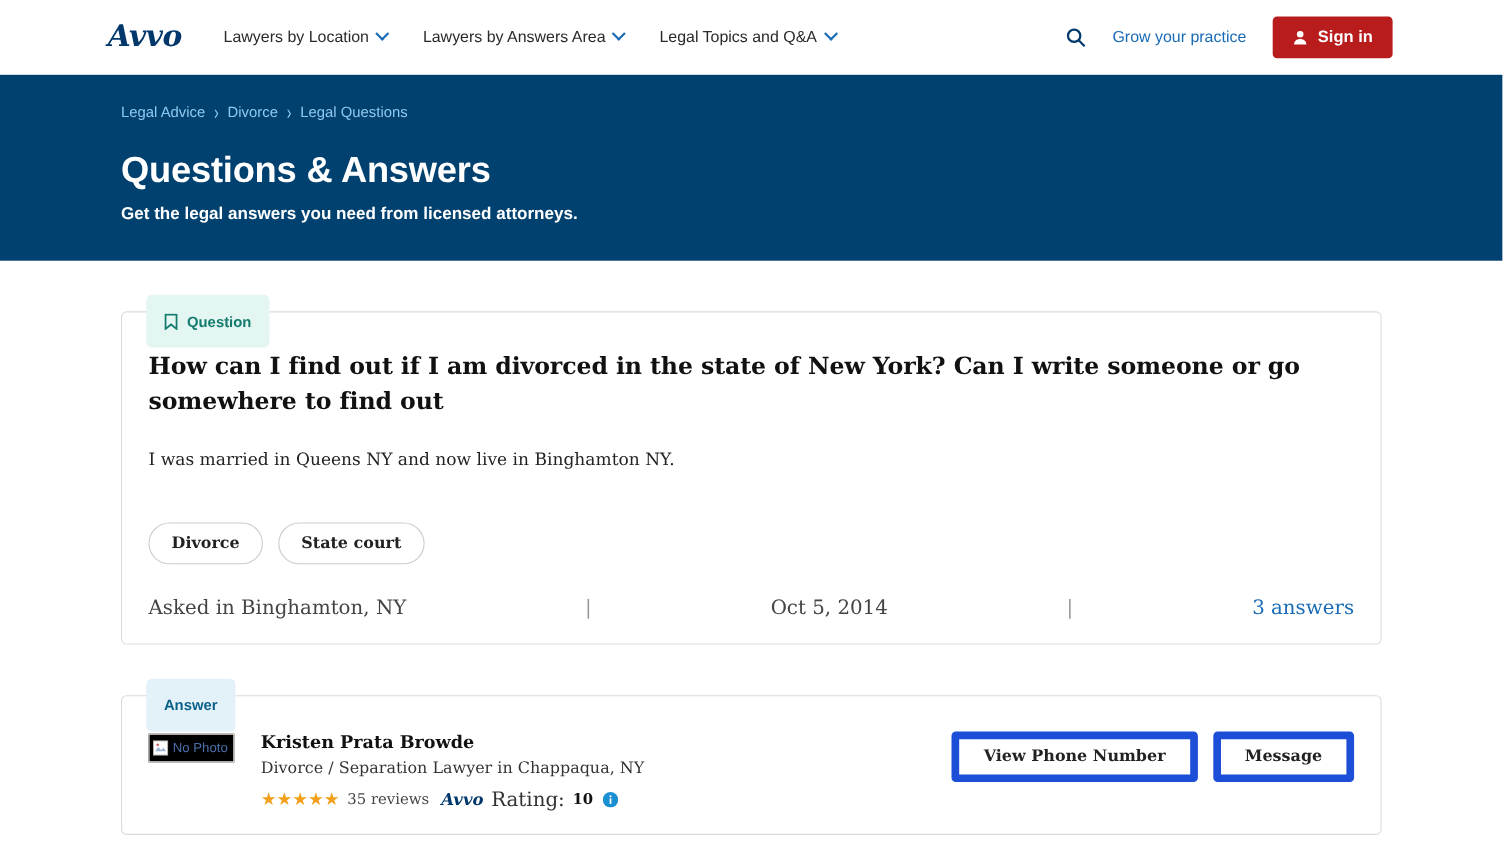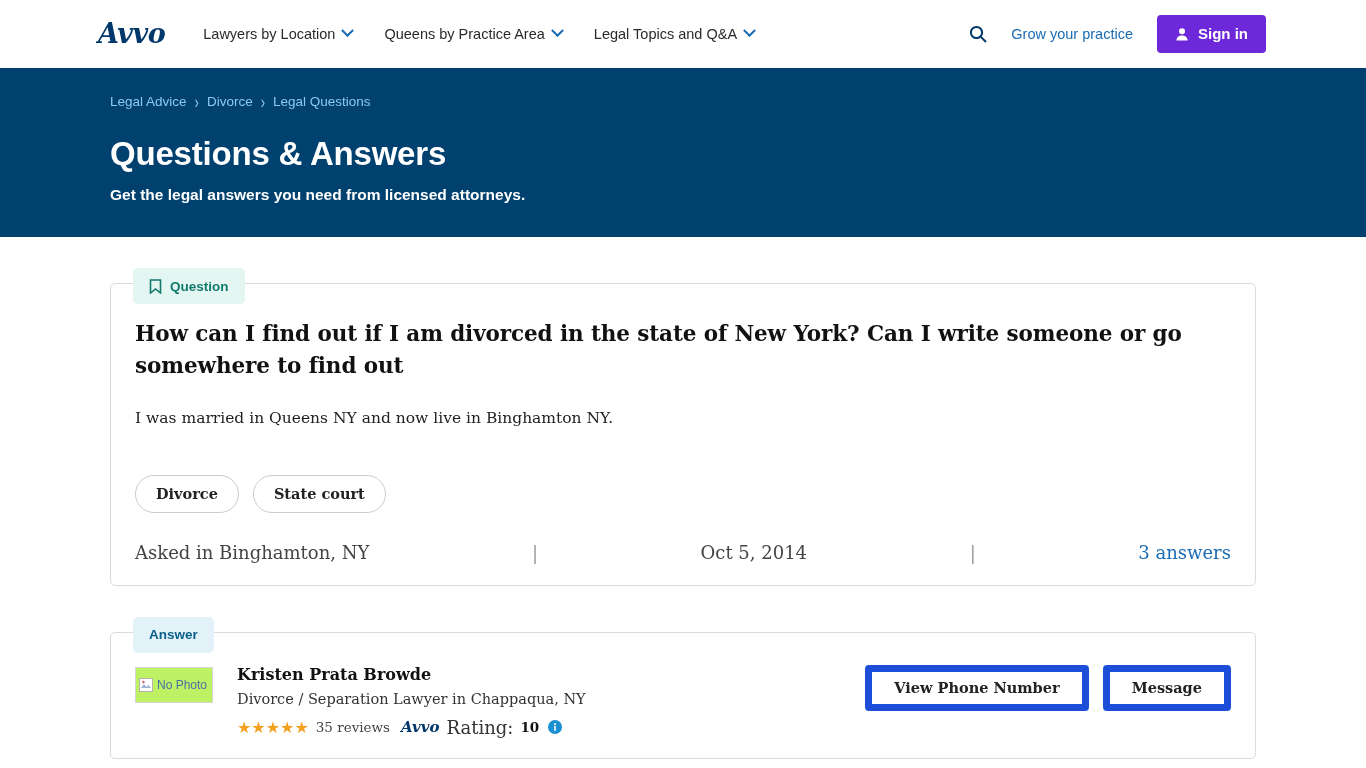--- a/index.html
+++ b/index.html
@@ -62,21 +62,21 @@
     width: 18px; height: 18px;
     cursor: pointer;
   }
   .grow-link {
     font-size: 14.5px;
     color: #1a6bb5;
     cursor: pointer;
     white-space: nowrap;
   }
   .signin-btn {
-    background: #6d28d9;
+    background: #b91c1c;
     color: #ffffff;
     border: none;
     border-radius: 4px;
     height: 38px;
     padding: 0 18px;
     font-size: 15px;
     font-weight: bold;
     display: flex;
     align-items: center;
     gap: 9px;
@@ -137,21 +137,21 @@
     border-radius: 5px;
     margin-top: 46px;
     background: #ffffff;
   }
   .badge {
     position: absolute;
     top: -16px;
     left: 22px;
     background: #e3f6f2;
     border-radius: 5px;
-    height: 36px;
+    height: 48px;
     display: flex;
     align-items: center;
     gap: 8px;
     padding: 0 16px;
     font-size: 13.5px;
     font-weight: bold;
     color: #137a6e;
   }
   .badge.answer { color: #0a5f8a; background: #e3f2f8; }
   .bookmark-icon { width: 13px; height: 15px; }
@@ -204,22 +204,22 @@
   .meta .answers-link { color: #1a6bb5; cursor: pointer; }
 
   
   .a-body {
     padding: 32px 24px 20px 24px;
     display: flex;
     align-items: flex-start;
   }
   .avatar {
     width: 78px;
-    height: 36px;
-    background: #bef264;
+    height: 26px;
+    background: #000000;
     border: 1px solid #d8d4d0;
     display: flex;
     align-items: center;
     gap: 4px;
     padding-left: 3px;
     flex: 0 0 auto;
     margin-top: 2px;
   }
   .avatar-broken {
     width: 14px; height: 14px;
@@ -314,21 +314,21 @@
 
 <div class="header">
   <div class="logo">Avvo</div>
 
   <div class="nav">
     <div class="nav-item">
       <span>Lawyers by Location</span>
       <span class="caret"></span>
     </div>
     <div class="nav-item">
-      <span>Queens by Practice Area</span>
+      <span>Lawyers by Answers Area</span>
       <span class="caret"></span>
     </div>
     <div class="nav-item">
       <span>Legal Topics and Q&amp;A</span>
       <span class="caret"></span>
     </div>
   </div>
 
   <div class="header-right">
     <span class="search-icon">

